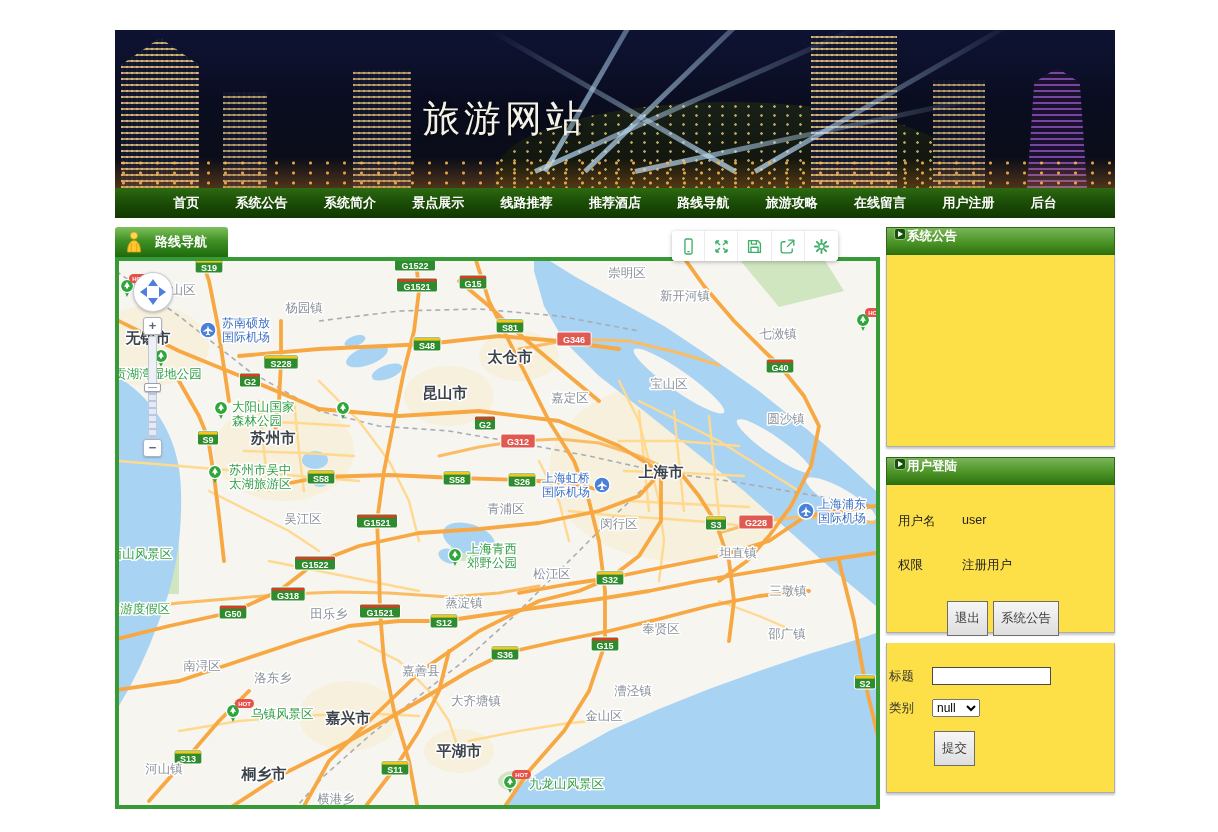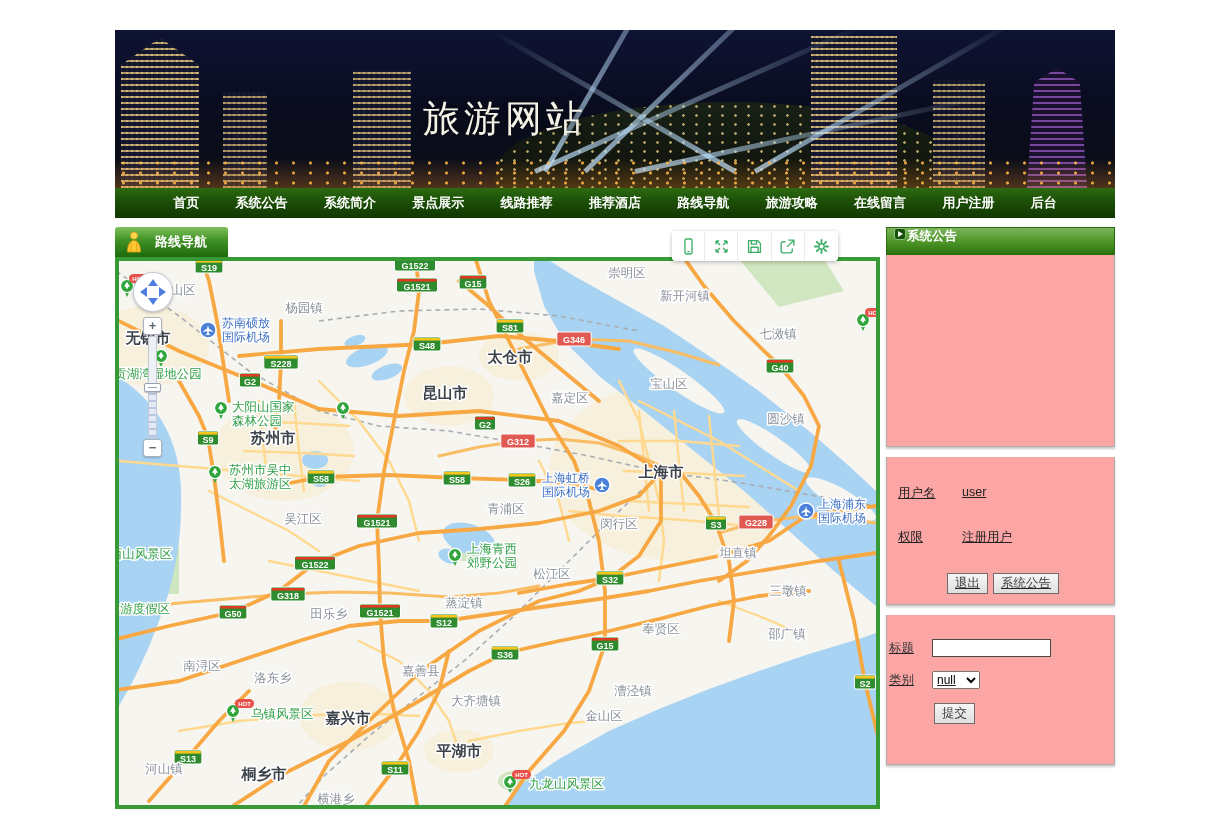--- a/index.html
+++ b/index.html
@@ -92,28 +92,28 @@
   
   .sidebar { width:229px; margin-left:6px; }
   .side-panel { margin-bottom:10px; }
   .sp-head { height:28px; display:flex; align-items:flex-start; gap:1px; padding-left:7px;
     background:linear-gradient(180deg,#7ab45b 0%,#4c9427 55%,#2e7210 100%);
     border:1px solid #2a6b10; }
   .sp-ico { width:12px; height:12px; border-radius:3px; background:#17500b; border:1px solid #8cc37a;
     display:flex; align-items:center; justify-content:center; }
   .sp-ico i { display:block; width:0; height:0; border-top:3px solid transparent; border-bottom:3px solid transparent; border-left:5px solid #fff; margin-left:1px; }
   .sp-title { color:#fff; font-weight:bold; font-size:12.5px; }
-  .sp-body { background:#fca5a5; border:1px solid #adadad; border-top:none; box-shadow:0 2px 2px rgba(0,0,0,.22);text-decoration:underline; }
+  .sp-body { background:#fde047; border:1px solid #adadad; border-top:none; box-shadow:0 2px 2px rgba(0,0,0,.22); }
   .body-announce { height:192px; }
   .body-login { height:148px; padding:28px 8px 0 11px; }
   .login-row { display:flex; margin-bottom:27px; font-size:12.5px; color:#222; }
   .login-row .lb { width:64px; color:#222; }
   .btn-row { padding-left:49px; display:flex; gap:5px; }
   button.sys-btn { font-family:inherit; font-size:12.5px; color:#3c3c3c; background:linear-gradient(180deg,#f6f6f6,#dedede);
-    border:1px solid #6d6d6d; padding:1px 7px; cursor:pointer; }
+    border:1px solid #6d6d6d; padding:8px 7px; cursor:pointer; }
   .body-search { height:150px; padding:24px 6px 0 2px; font-size:12.5px; }
   .search-row { margin-bottom:14px; display:flex; align-items:center; }
   .search-row .lb { width:43px; color:#333; }
   .search-input { width:119px; height:18px; border:1px solid #4a4a4a; font-size:12px; padding:0 3px; }
   .cat-select { width:48px; height:18px; font-size:12px; font-family:inherit; }
   .submit-wrap { padding-left:45px; }
 </style>
 </head>
 <body>
 
@@ -564,20 +564,26 @@
         <div class="sp-head">
           <span class="sp-ico">
               <i></i>
             </span>
           <span class="sp-title">系统公告</span>
         </div>
         <div class="sp-body body-announce"></div>
       </div>
 
       <div class="side-panel">
+        <div class="sp-head">
+          <span class="sp-ico">
+              <i></i>
+            </span>
+          <span class="sp-title">用户登陆</span>
+        </div>
         <div class="sp-body body-login">
           <div class="login-row">
             <span class="lb">用户名</span>
             <span>user</span>
           </div>
           <div class="login-row">
             <span class="lb">权限</span>
             <span>注册用户</span>
           </div>
           <div class="btn-row">

